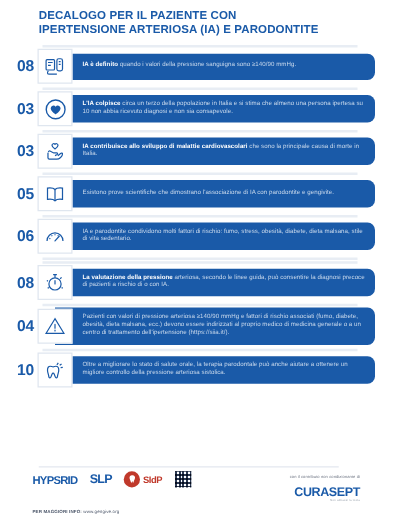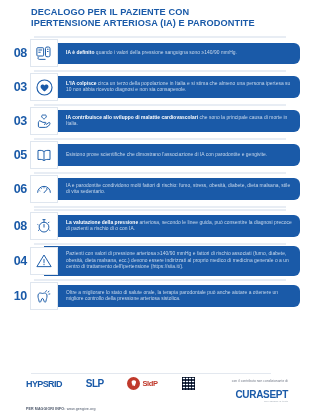--- a/index.html
+++ b/index.html
@@ -88,21 +88,21 @@
     background: #e8edf4;
   }
 
   
   .footer {
     position: absolute; left: 0; bottom: 0; width: 300px; height: 46px;
     background: #ffffff;
   }
   .logos {
     position: absolute; left: 26px; top: 6px;
-    display: flex; align-items: center; gap: 24px;
+    display: flex; align-items: center; gap: 10px;
   }
   .logo { display: flex; flex-direction: column; align-items: center; }
   .logo-main { font-size: 9px; font-weight: bold; letter-spacing: -0.6px; }
 
   .hypsrid .logo-main { color: #1a5aa8; }
   .slp .logo-main { color: #1a5aa8; font-size: 10px; }
   .sidp-wrap { display: flex; align-items: center; gap: 2px; }
   .sidp-badge {
     width: 13px; height: 13px; border-radius: 50%;
     background: #c0392b; display: flex; align-items: center; justify-content: center;

